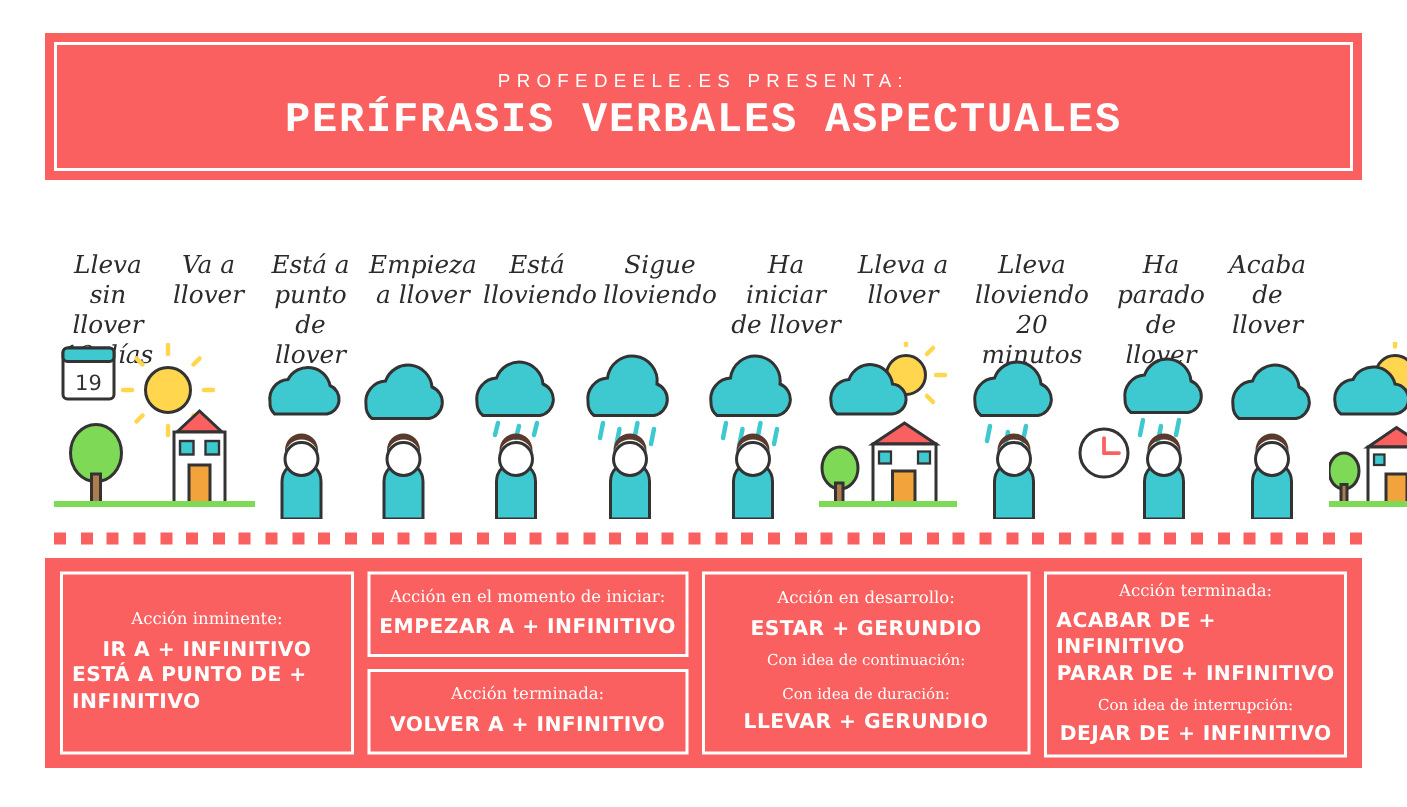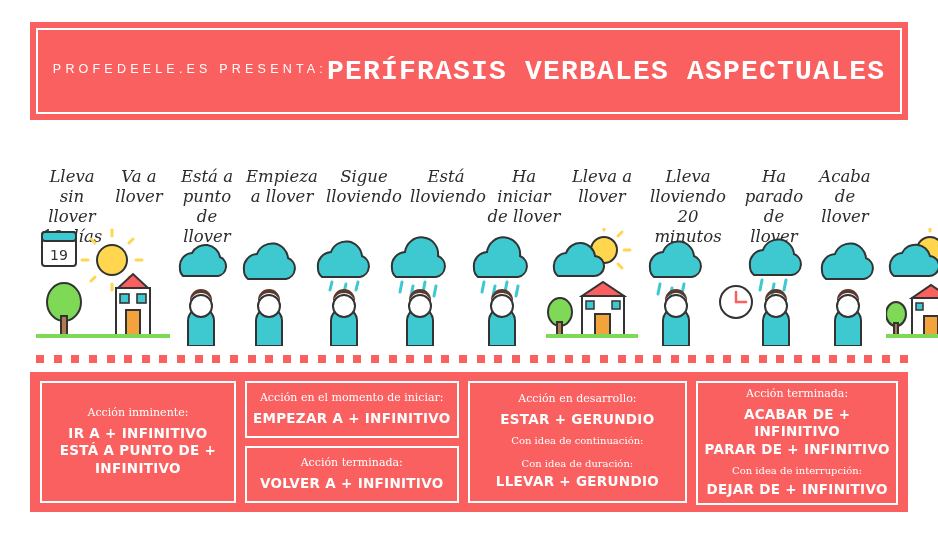--- a/index.html
+++ b/index.html
@@ -30,20 +30,21 @@
     background: #f9605f;
     box-sizing: border-box;
     padding: 6px;
   }
   .header-inner {
     width: 100%;
     height: 100%;
     border: 2px solid #ffffff;
     box-sizing: border-box;
     display: flex;
+    flex-direction: column;
     align-items: center;
     justify-content: center;
   }
   .eyebrow {
     color: #ffffff;
     font-size: 12.5px;
     letter-spacing: 4.2px;
     font-family: "Liberation Sans", sans-serif;
     margin-bottom: 4px;
   }
@@ -159,21 +160,21 @@
     margin-bottom: 4px;
     text-align: left;
     line-height: 1.15;
   }
   .formula {
     color: #ffffff;
     font-family: "DejaVu Sans", sans-serif;
     font-weight: bold;
     font-size: 13.5px;
     letter-spacing: 0.3px;
-    text-align: center;
+    text-align: left;
     line-height: 1.3;
     text-transform: uppercase;
   }
 </style>
 </head>
 <body>
 
 <div id="poster">
 
   <div class="header">
@@ -181,22 +182,22 @@
       <div class="eyebrow">PROFEDEELE.ES PRESENTA:</div>
       <div class="main-title">PERÍFRASIS VERBALES ASPECTUALES</div>
     </div>
   </div>
 
   <div class="captions">
     <div class="caption" style="width:72px">Lleva sin llover 19 días</div>
     <div class="caption" style="width:62px">Va a llover</div>
     <div class="caption" style="width:74px">Está a punto de llover</div>
     <div class="caption" style="width:76px">Empieza a llover</div>
+    <div class="caption" style="width:76px">Está lloviendo</div>
     <div class="caption" style="width:88px">Sigue lloviendo</div>
-    <div class="caption" style="width:76px">Está lloviendo</div>
     <div class="caption" style="width:80px">Ha iniciar de llover</div>
     <div class="caption" style="width:76px">Lleva a llover</div>
     <div class="caption" style="width:96px">Lleva lloviendo 20 minutos</div>
     <div class="caption" style="width:76px">Ha parado de llover</div>
     <div class="caption" style="width:66px">Acaba de llover</div>
   </div>
 
   <div class="scenes">
 
     <div class="scene" style="width:134px">

